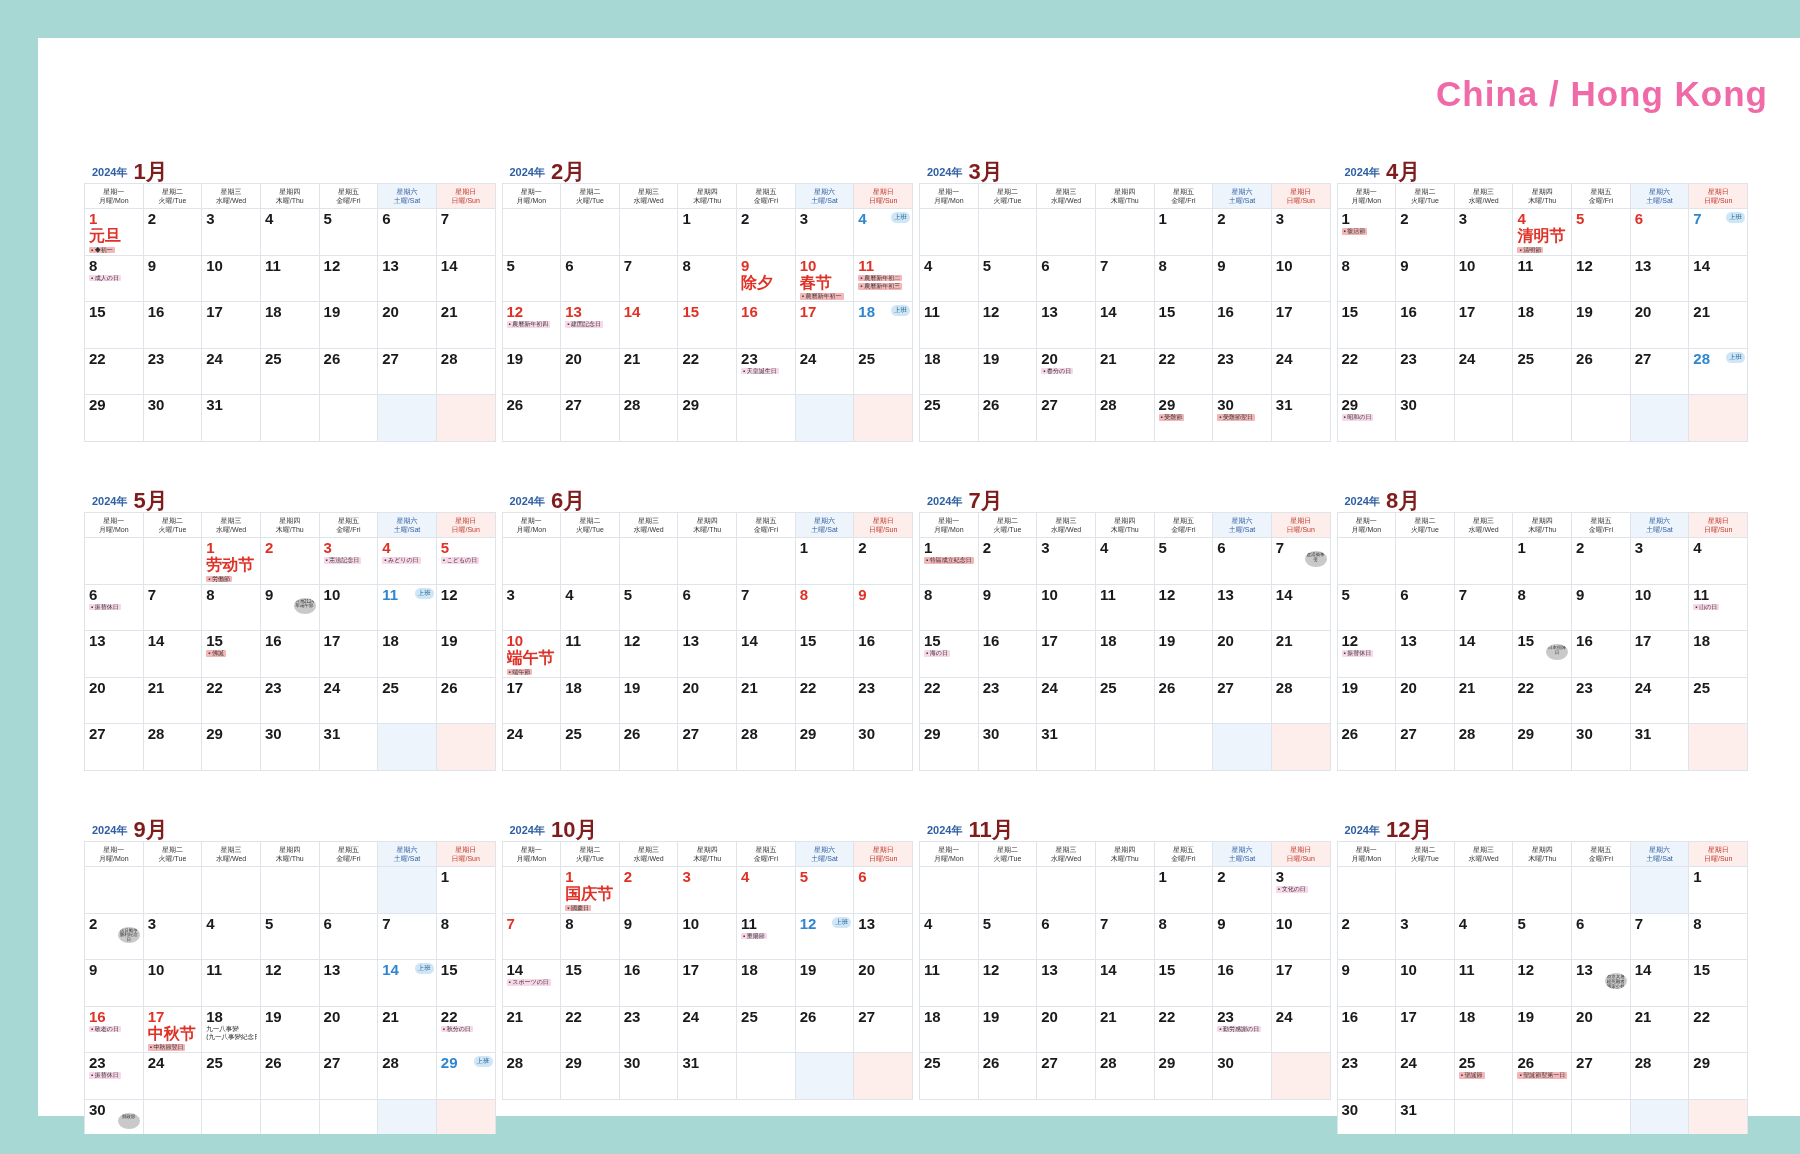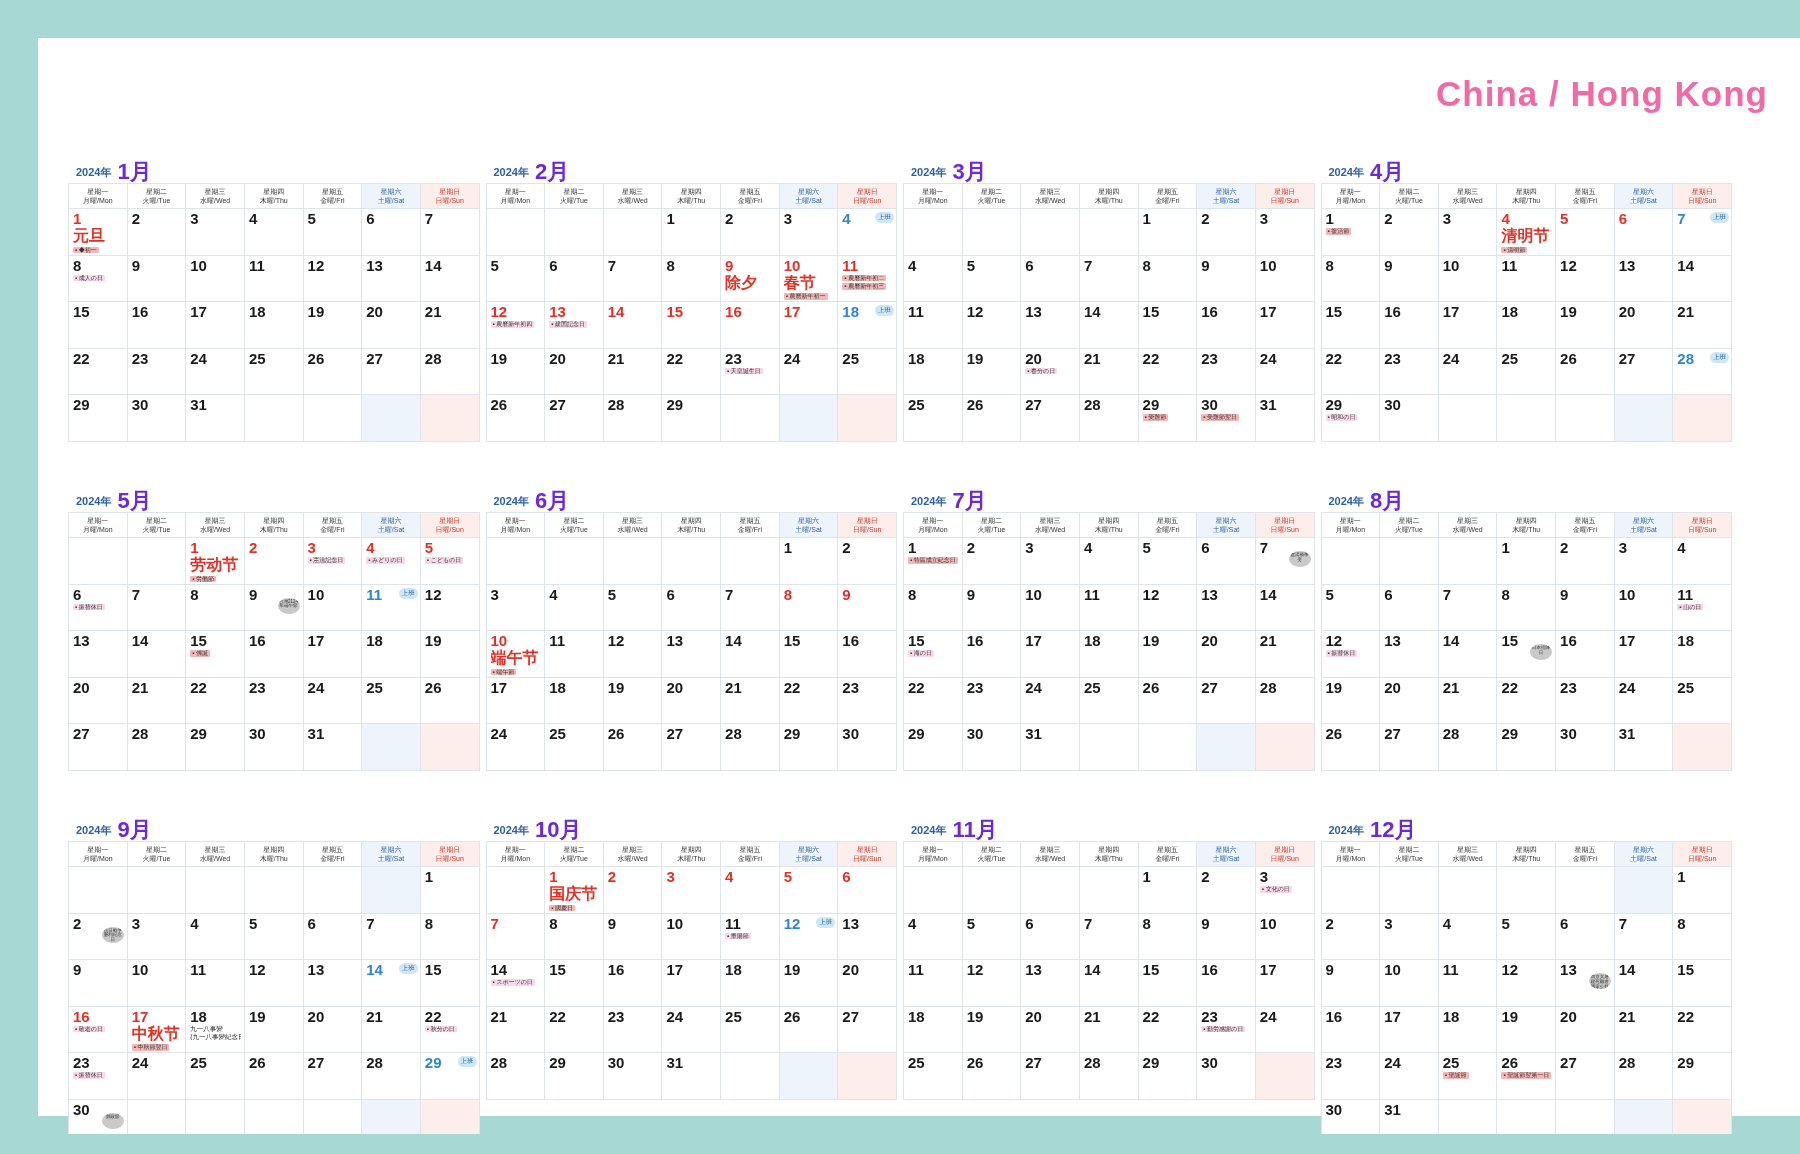--- a/index.html
+++ b/index.html
@@ -25,21 +25,21 @@
     position: absolute;
     right: 34px; top: 36px;
     font-size: 35px;
     font-weight: bold;
     color: #f06aa8;
     letter-spacing: 1px;
     white-space: nowrap;
   }
   .grid {
     position: absolute;
-    left: 30px; top: 115px;
+    left: 46px; top: 115px;
     width: 1664px;
     display: grid;
     grid-template-columns: repeat(4, 1fr);
     grid-template-rows: repeat(3, 323px);
     column-gap: 6px;
     row-gap: 6px;
   }
   .month {
     position: relative;
     box-sizing: border-box;
@@ -55,21 +55,21 @@
   }
   .m-year {
     font-size: 11px;
     font-weight: bold;
     color: #2e5fa3;
     padding-bottom: 3px;
   }
   .m-name {
     font-size: 22px;
     font-weight: bold;
-    color: #6d28d9;
+    color: #7f1d1d;
     line-height: 1;
   }
   table.cal {
     width: 100%;
     border-collapse: collapse;
     table-layout: fixed;
     position: relative;
     z-index: 2;
   }
   table.cal th {

